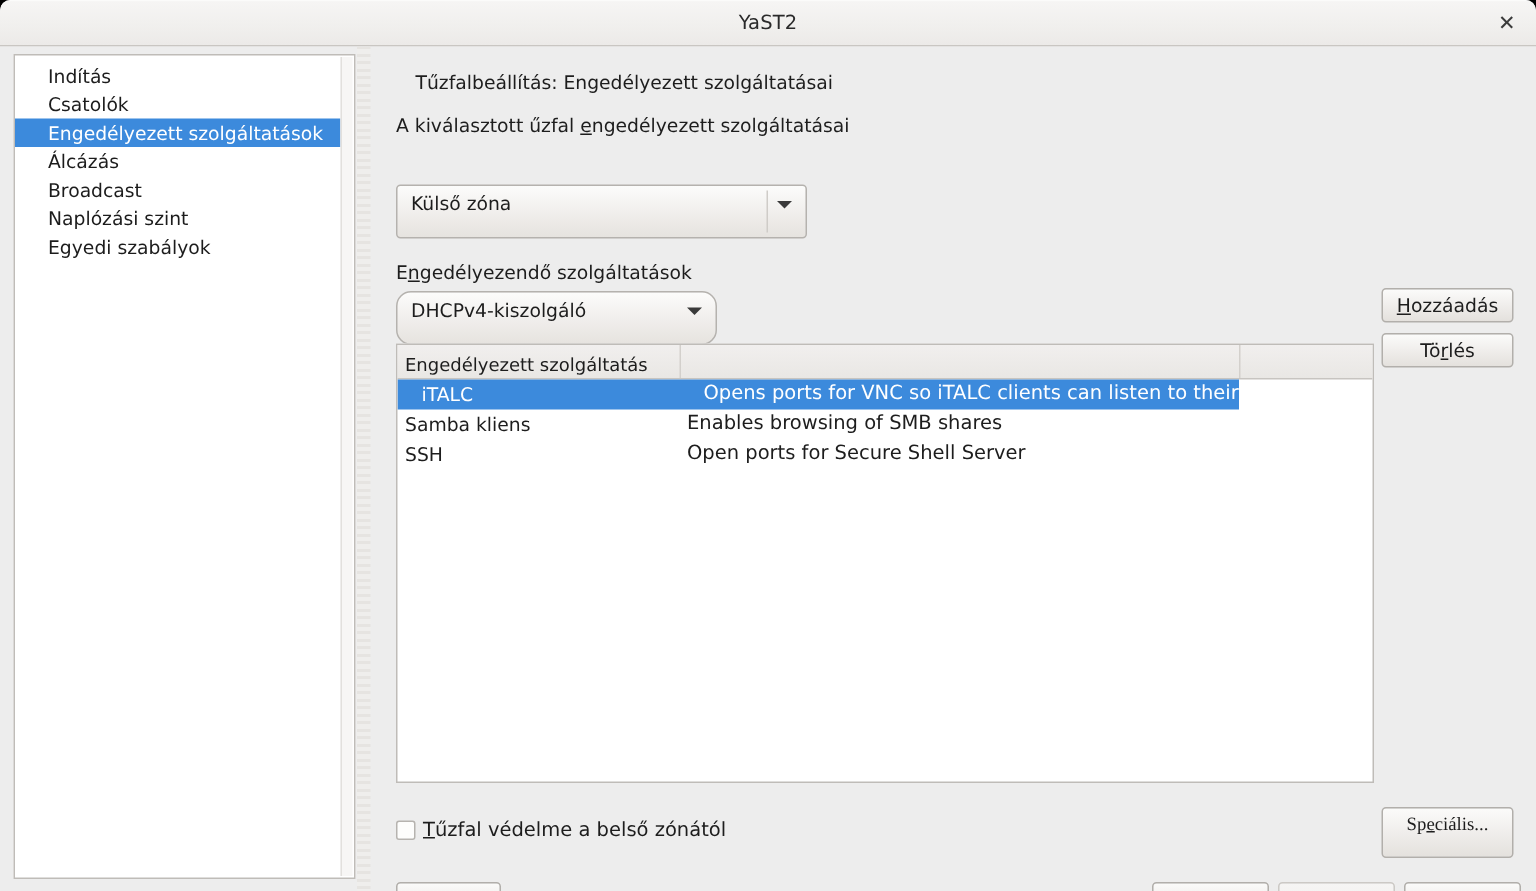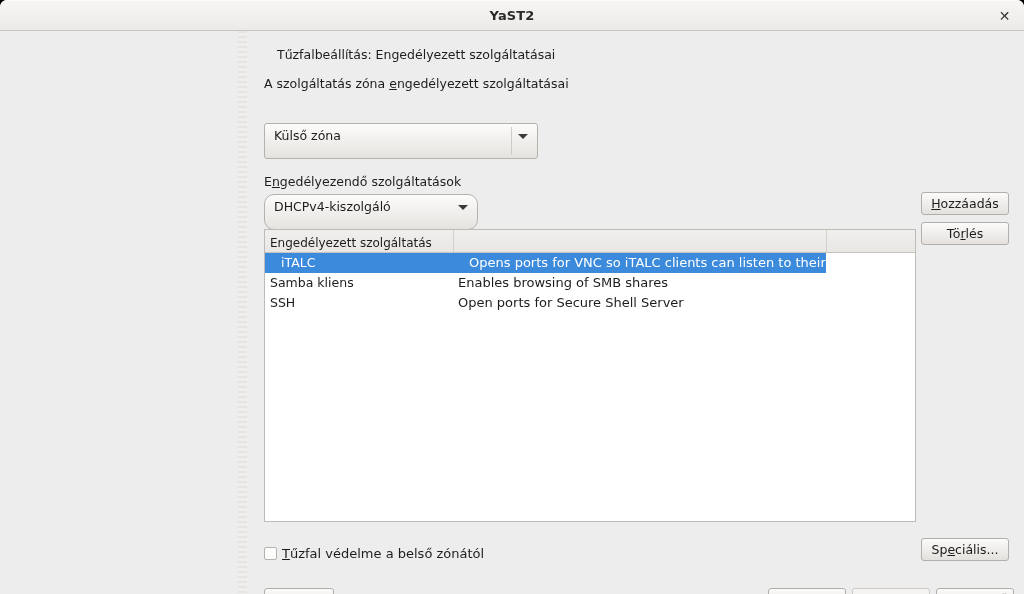--- a/index.html
+++ b/index.html
@@ -38,21 +38,21 @@
     border-bottom: 1px solid #c9c6c2;
     border-top: 1px solid #fbfbfa;
     box-sizing: border-box;
   }
   .titlebar-title {
     position: absolute;
     left: 0; right: 0;
     top: 7px;
     text-align: center;
     font-size: 13px;
-    font-weight: bold;
+    font-weight: normal;
     color: #2a2a2a;
     letter-spacing: .1px;
   }
   .close-btn {
     position: absolute;
     right: 10px;
     top: 6px;
     width: 19px;
     height: 19px;
     line-height: 19px;
@@ -283,21 +283,21 @@
   .btn:disabled, .btn.disabled {
     color: #a8a5a1;
     background: linear-gradient(to bottom, #f6f5f4 0%, #f0eeec 100%);
     border-color: #ccc9c5;
     cursor: default;
   }
   .btn.disabled .acc { color: #a8a5a1; }
 
   .btn-add    { left: 674px; top: 161px; width: 88px; height: 23px; line-height: 21px; }
   .btn-del    { left: 674px; top: 191px; width: 88px; height: 23px; line-height: 21px; }
-  .btn-adv    { left: 674px; top: 507px; width: 88px; height: 23px; line-height: 21px; }
+  .btn-adv    { left: 674px; top: 507px; width: 88px; height: 34px; line-height: 21px; font-family: Liberation Serif, serif; }
   .btn-help   { left: 17px;  top: 557px; width: 70px; height: 23px; line-height: 21px; }
   .btn-cancel { left: 521px; top: 557px; width: 78px; height: 23px; line-height: 21px; }
   .btn-back   { left: 605px; top: 557px; width: 78px; height: 23px; line-height: 21px; }
   .btn-next   { left: 689px; top: 557px; width: 78px; height: 23px; line-height: 21px; }
 
   
   .checkrow {
     position: absolute;
     left: 17px;
     top: 515px;
@@ -329,28 +329,40 @@
 
 <div class="window">
 
   <div class="titlebar">
     <div class="titlebar-title">YaST2</div>
     <div class="close-btn">✕</div>
   </div>
 
   <div class="content">
 
+    <div class="nav-panel">
+      <div class="nav-list">
+        <div class="nav-item">Indítás</div>
+        <div class="nav-item">Csatolók</div>
+        <div class="nav-item selected">Engedélyezett szolgáltatások</div>
+        <div class="nav-item">Álcázás</div>
+        <div class="nav-item">Broadcast</div>
+        <div class="nav-item">Naplózási szint</div>
+        <div class="nav-item">Egyedi szabályok</div>
+      </div>
+      <div class="nav-scrollbar"></div>
+    </div>
 
     <div class="splitter"></div>
 
     <div class="main">
 
       <div class="section-title">Tűzfalbeállítás: Engedélyezett szolgáltatásai</div>
 
-      <div class="field-label label-zone"><span>A szolgáltatás zóna </span><span class="acc">e</span><span>ngedélyezett szolgáltatásai</span></div>
+      <div class="field-label label-zone"><span>A kiválasztott űzfal </span><span class="acc">e</span><span>ngedélyezett szolgáltatásai</span></div>
 
       <div class="combo combo-zone">
         <span class="val">Külső zóna</span>
         <span class="sep"></span>
         <span class="arrow"></span>
       </div>
 
       <div class="field-label label-svc"><span>E</span><span class="acc">n</span><span>gedélyezendő szolgáltatások</span></div>
 
       <div class="combo combo-svc">

